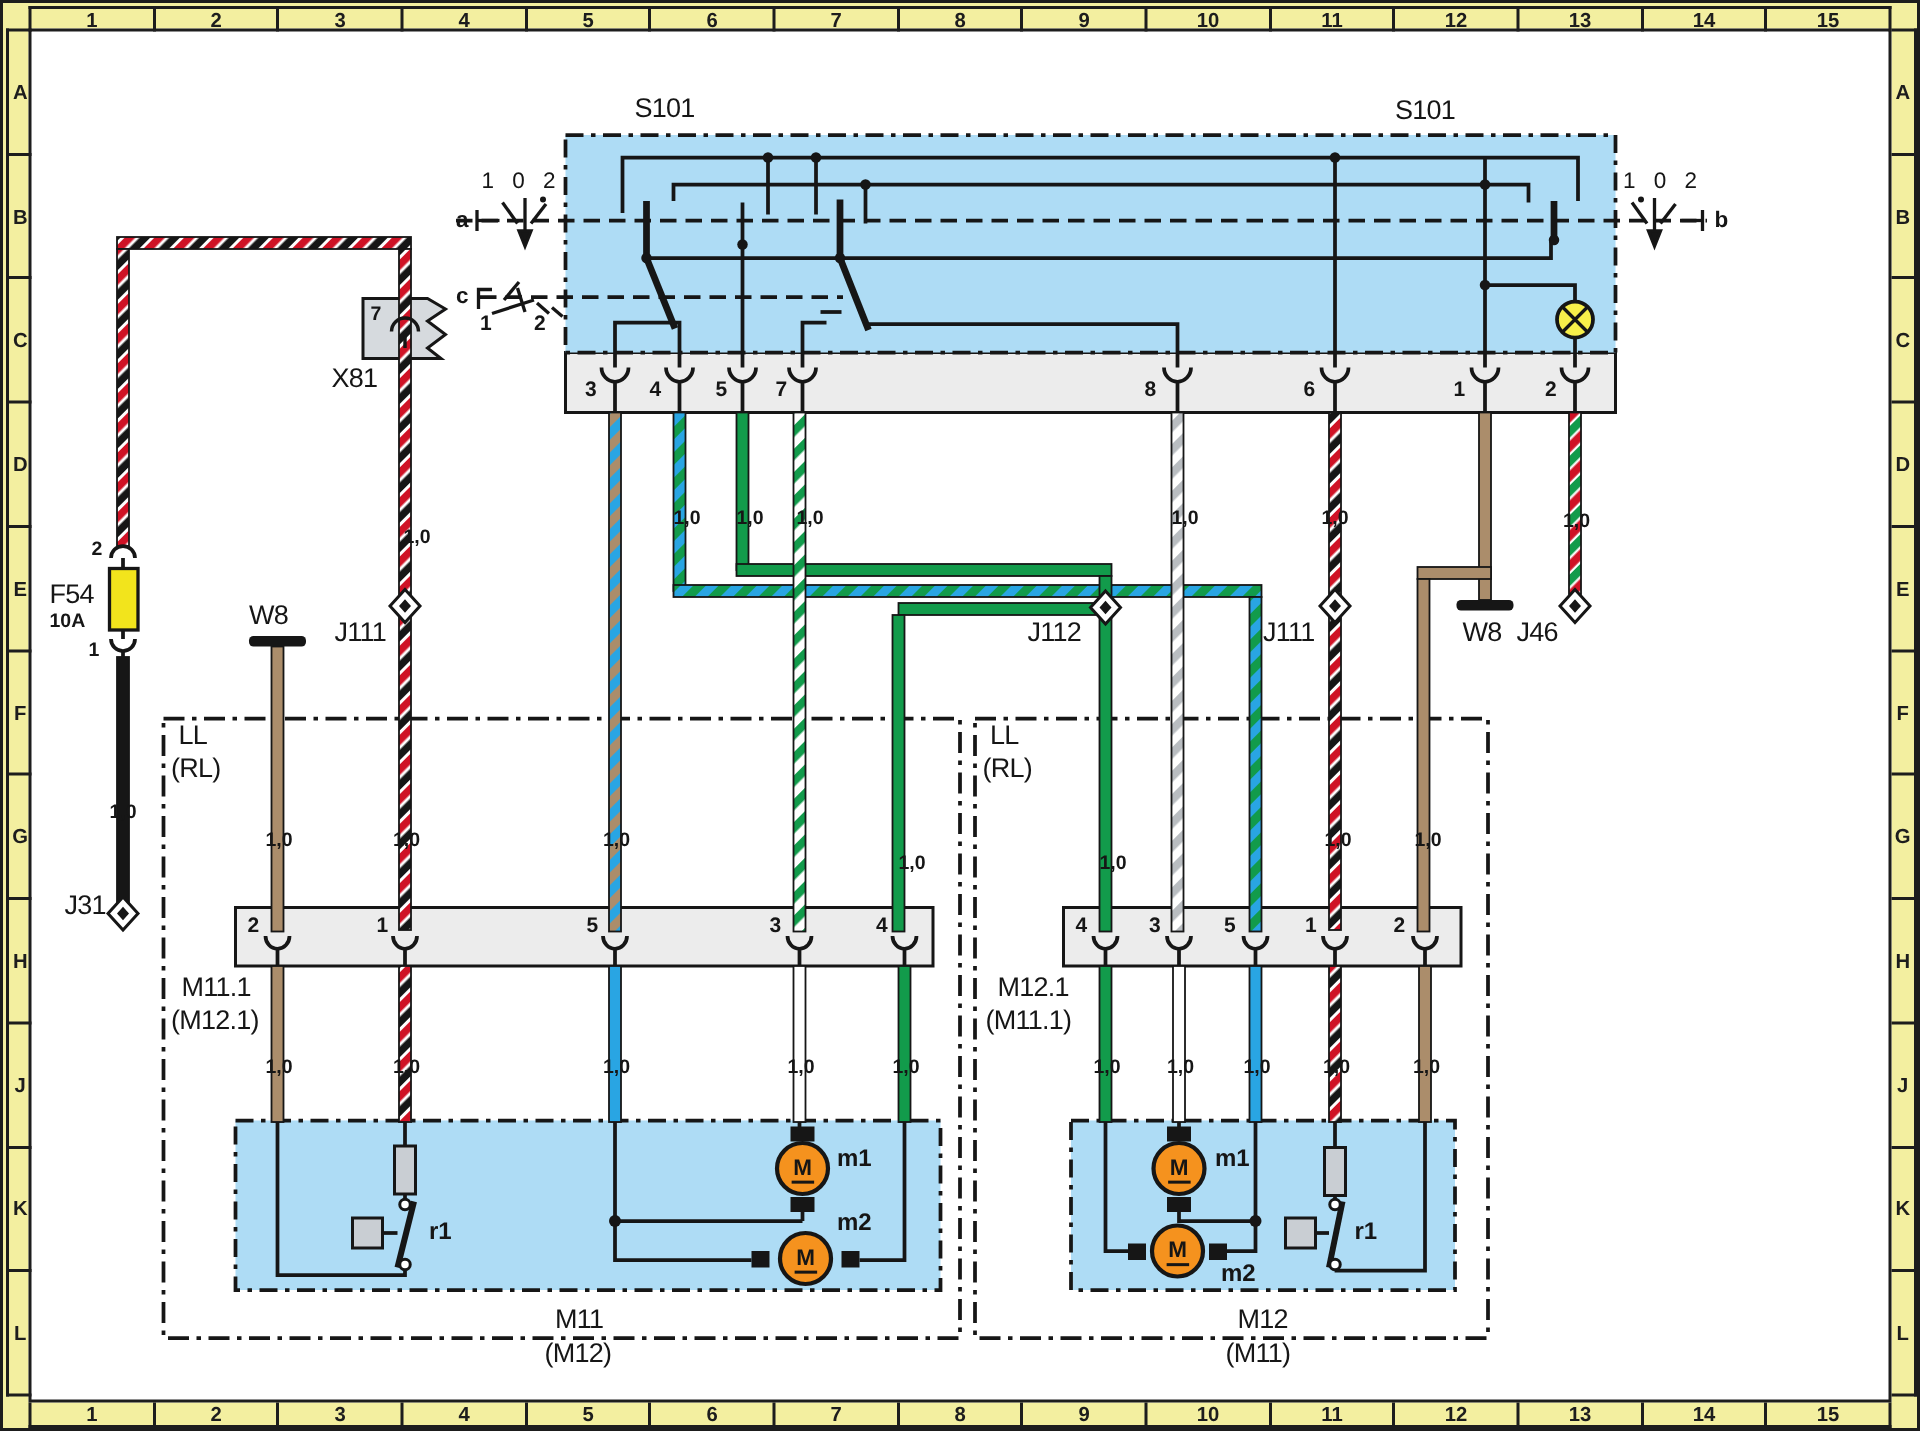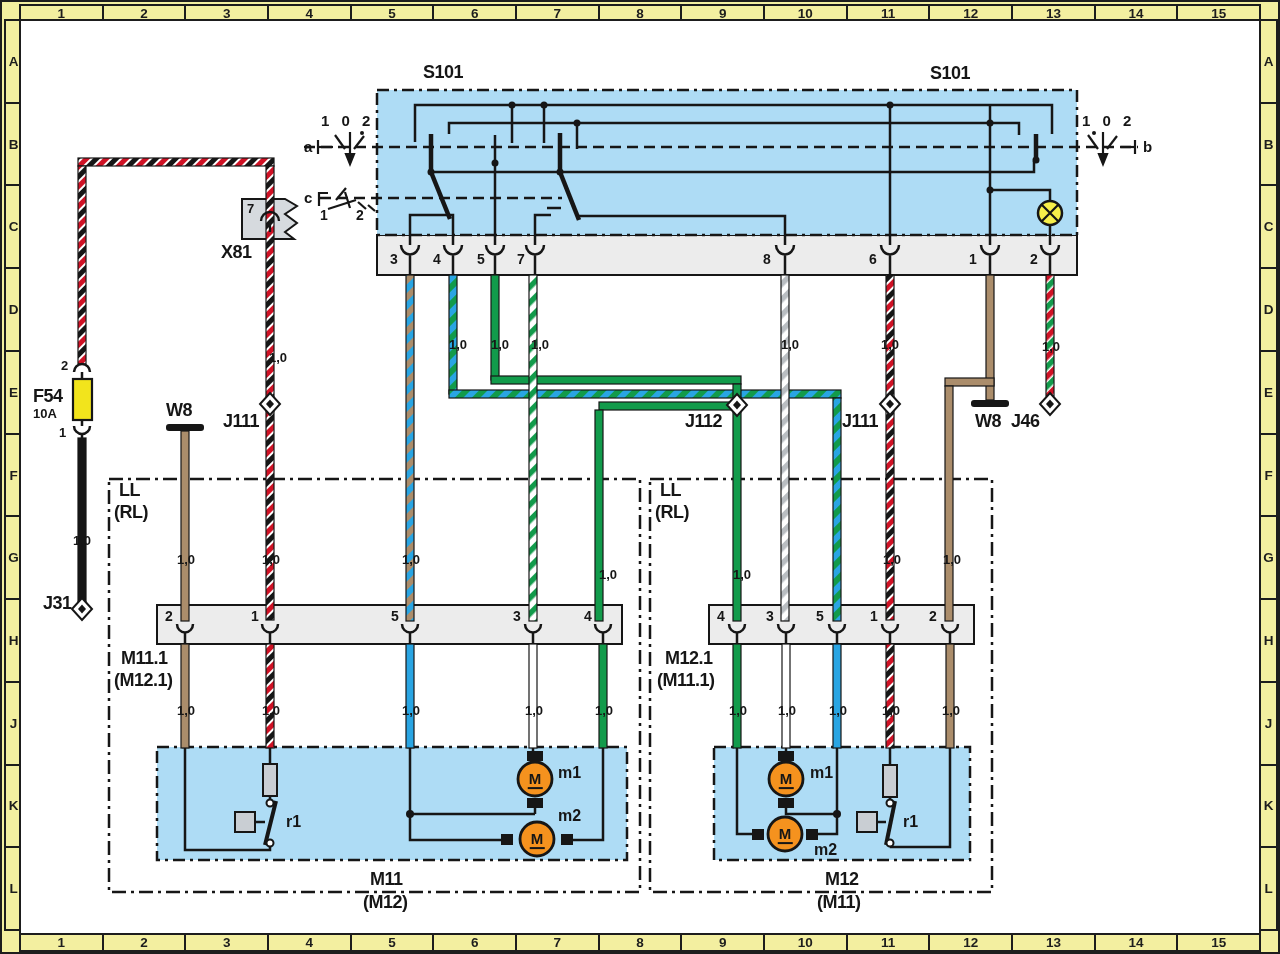--- a/index.html
+++ b/index.html
@@ -13,25 +13,25 @@
         font-size:13.5px;font-weight:bold;color:#1d1d1d;box-sizing:border-box;}
   .band.h .cell:not(:first-child){border-left:2px solid #1d1d1d;}
   .band.v{flex-direction:column;}
   .band.v .cell:not(:first-child){border-top:2px solid #1d1d1d;}
   #band-top{left:17px;top:2px;width:1242px;height:17px;border-bottom:none;}
   #band-bottom{left:17px;top:933px;width:1242px;height:17px;border-top:none;}
   #band-left{left:2px;top:17px;width:17px;height:912px;border-right:none;}
   #band-right{left:1259px;top:17px;width:17px;height:912px;border-left:none;}
   svg#art{position:absolute;left:0;top:0;z-index:4;}
   .lb{position:absolute;z-index:6;line-height:1;white-space:nowrap;color:#161616;}
-  .big{font-size:18px;font-weight:bold;letter-spacing:-0.5px;}
+  .big{font-size:18px;font-weight:normal;letter-spacing:-0.5px;}
   .med{font-size:16px;font-weight:bold;}
   .sm{font-size:13px;font-weight:bold;}
   .pin{font-size:14px;font-weight:bold;}
-  .pos{font-size:15px;font-weight:bold;letter-spacing:4px;}
+  .pos{font-size:15px;font-weight:normal;letter-spacing:4px;}
   .gl{font-size:15px;font-weight:bold;}
   .gauge{font-size:13px;font-weight:bold;transform:translateX(-50%);}
   .mot{font-size:15px;font-weight:bold;transform:translate(-50%,-55%);
        border-bottom:2px solid #161616;padding:0 1px 1px 1px;}
 </style>
 </head>
 <body>
 
 <div id="frame">
   <div id="paper"></div>

